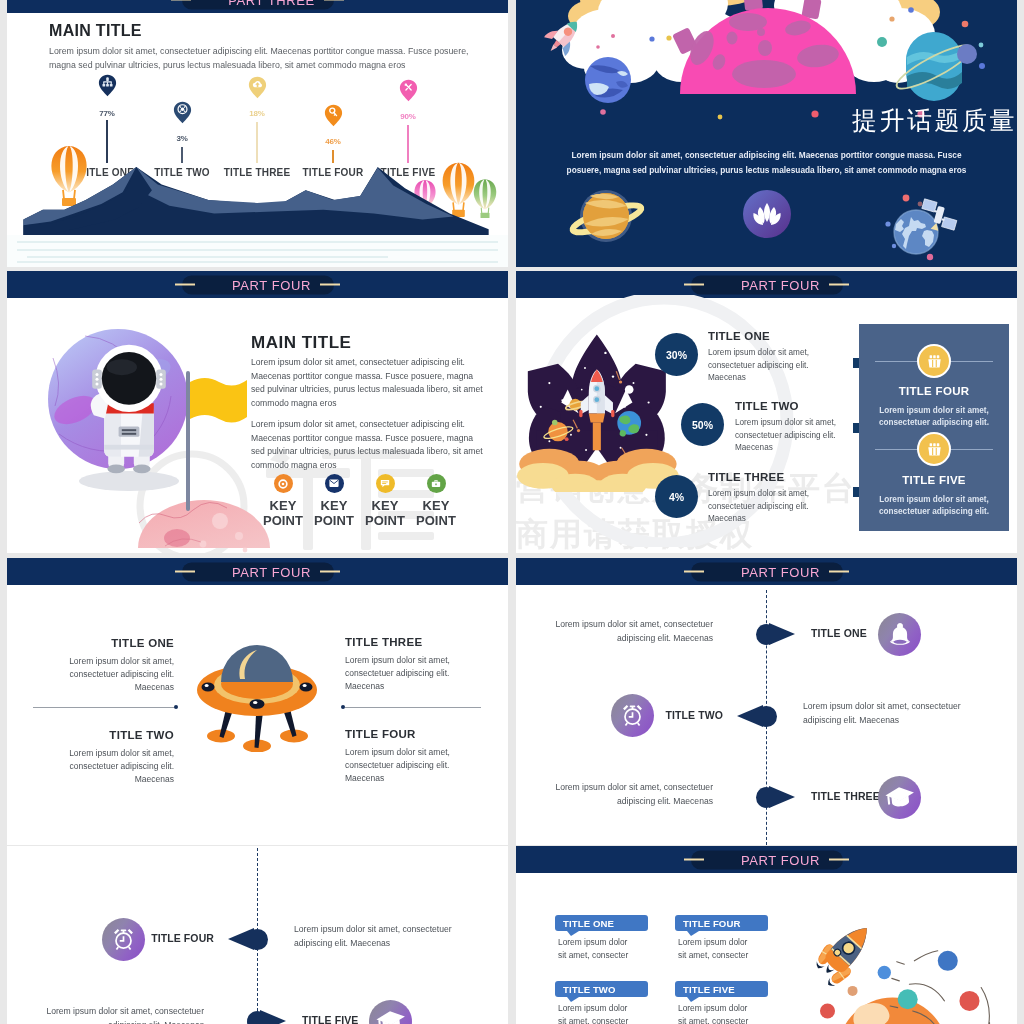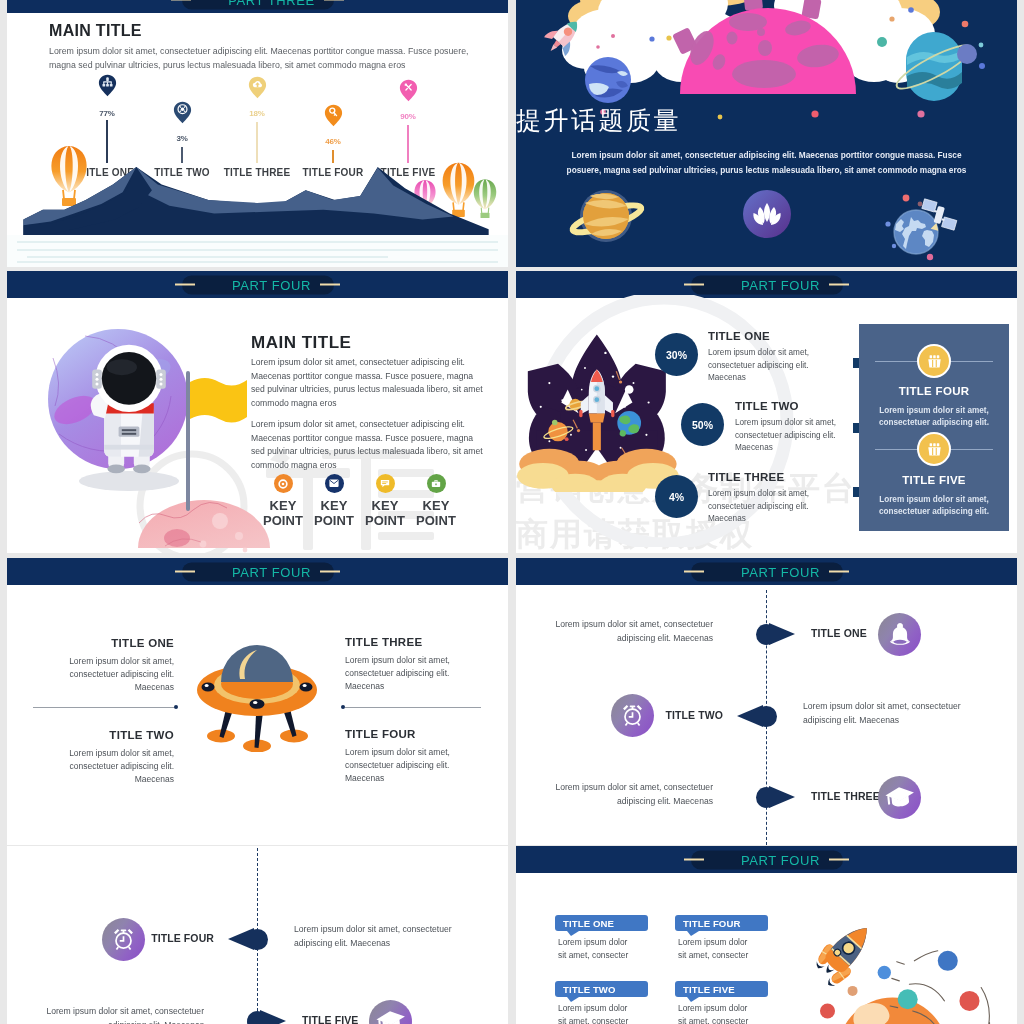--- a/index.html
+++ b/index.html
@@ -11,26 +11,26 @@
   .colR{left:516px;width:501px;}
   .r0{top:-14px;height:281px;}
   .r1{top:271px;height:282px;}
   .r2{top:558px;height:287px;}
   .r3{top:846px;height:190px;}
 
   .hdr{position:absolute;left:0;top:0;width:100%;height:27px;background:#0d2d5e;}
   .hdr .pill{position:absolute;left:50%;top:50%;transform:translate(-50%,-50%);
     background:#0a1f3f;border-radius:10px;height:19px;width:152px;display:flex;align-items:center;justify-content:center;gap:9px;box-sizing:border-box;}
   .hdr .pill .dash{width:20px;height:1.8px;background:#f0dcab;display:block;flex:none;}
-  .hdr .pill .ptxt{color:#14b8a6;font-size:13px;letter-spacing:.6px;white-space:nowrap;font-family:"Liberation Sans",sans-serif;margin-left:28px;}
+  .hdr .pill .ptxt{color:#f9a8d4;font-size:13px;letter-spacing:.6px;white-space:nowrap;font-family:"Liberation Sans",sans-serif;margin-left:28px;}
 
 
   
   .s2{background:#0c2d5c;}
-  .s2-title{position:absolute;left:0;top:118px;width:501px;text-align:left;color:#fff;font-size:25px;letter-spacing:2.5px;font-weight:500;}
+  .s2-title{position:absolute;left:0;top:118px;width:501px;text-align:right;color:#fff;font-size:25px;letter-spacing:2.5px;font-weight:500;}
   .s2-body{position:absolute;left:48px;top:162px;width:405px;text-align:center;color:#e6ebf5;font-size:8.3px;line-height:1.8;font-weight:bold;}
 
   
   .s3-title{position:absolute;left:244px;top:62px;font-size:17px;font-weight:bold;color:#22262b;letter-spacing:.5px;}
   .s3-p{position:absolute;left:244px;width:237px;font-size:8.6px;line-height:1.58;color:#4d5258;}
   .s3-kp{position:absolute;width:60px;text-align:center;}
   .s3-kp .dot{width:19px;height:19px;border-radius:50%;margin:0 auto;display:flex;align-items:center;justify-content:center;}
   .s3-kp .kl{font-size:13px;font-weight:bold;color:#3d4147;margin-top:5px;letter-spacing:.1px;}
 
   

